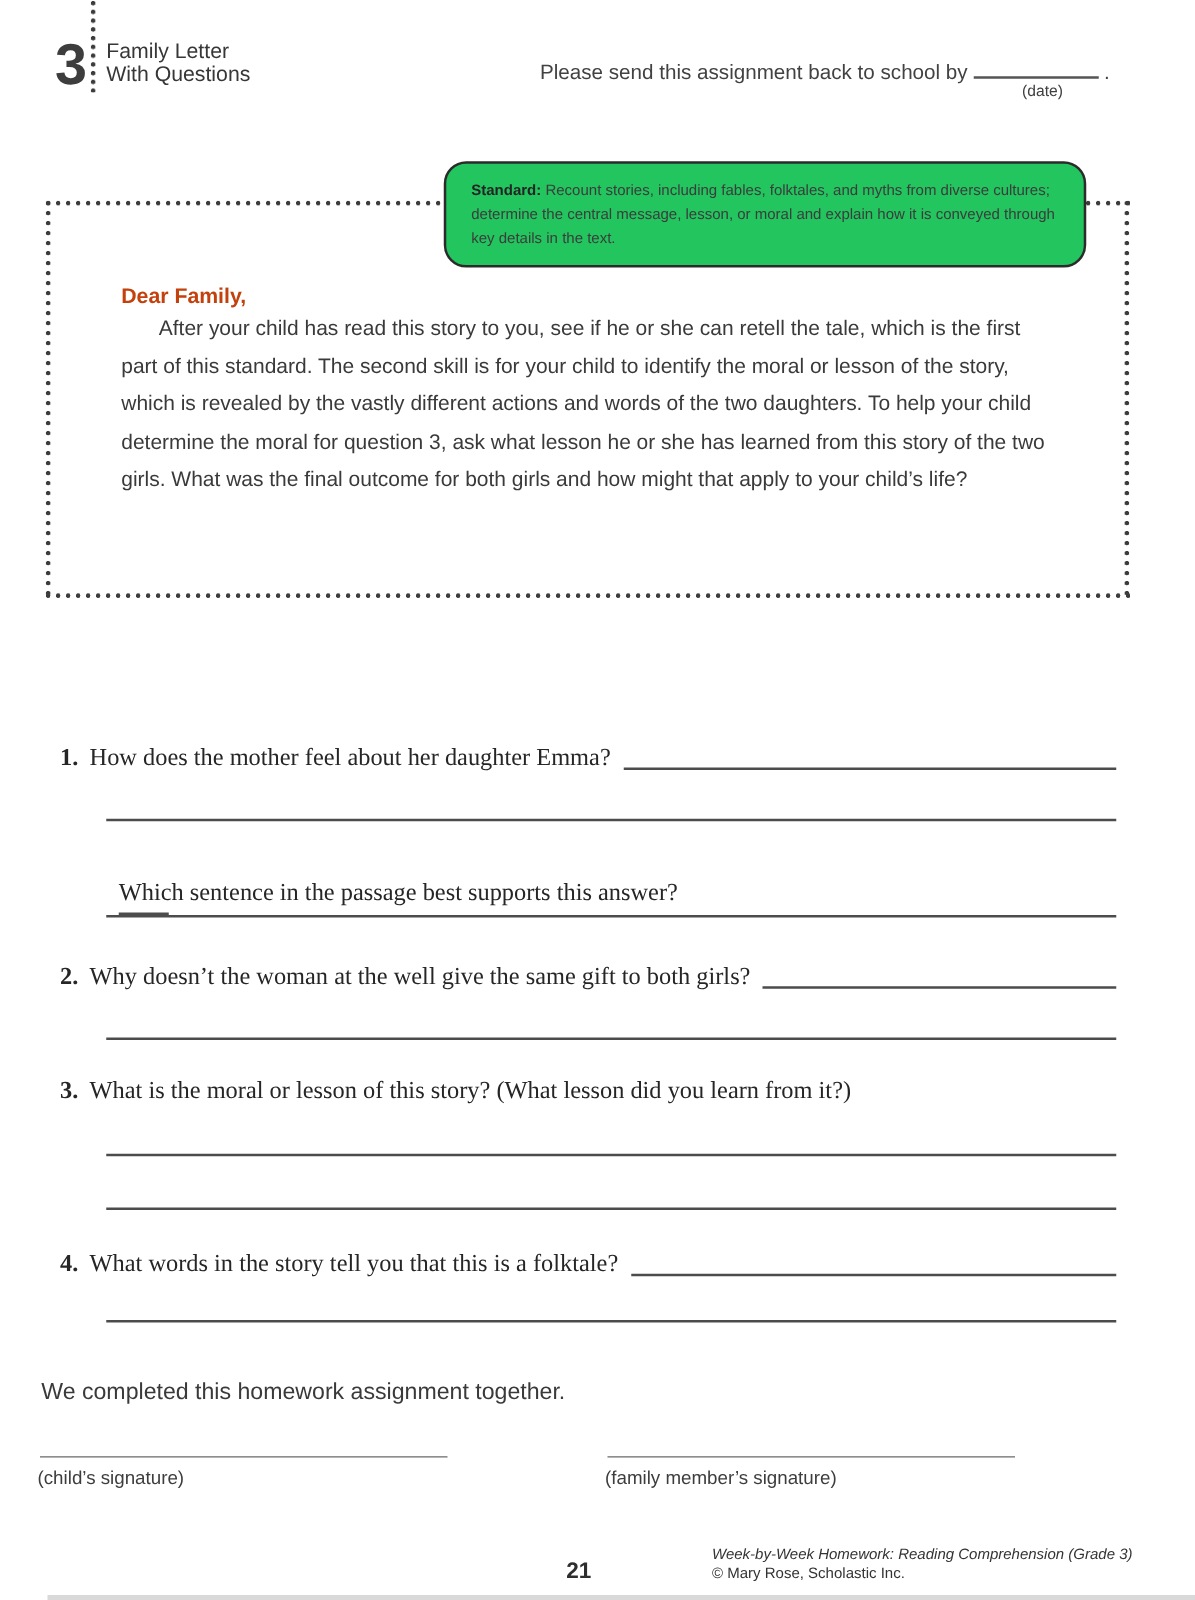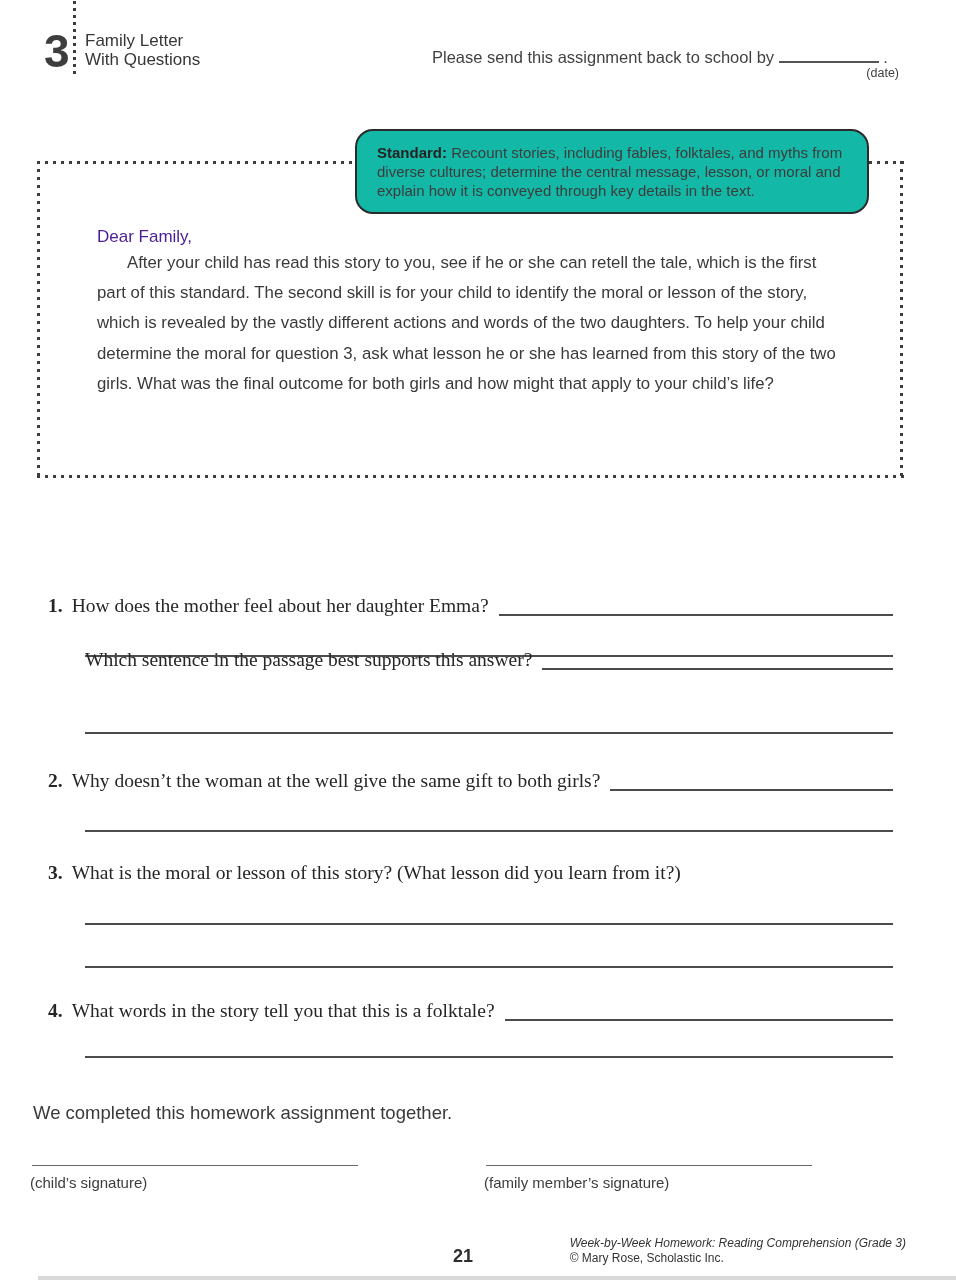--- a/index.html
+++ b/index.html
@@ -15,34 +15,34 @@
   .dots-v { position:absolute; width:5px;
     background-image:radial-gradient(circle at 2.5px 2.5px, #3c3c3c 1.7px, transparent 2px);
     background-size:5px 8px; background-repeat:repeat-y; }
 
   
   .lesson-num { position:absolute; left:44px; top:24px; font-size:46px; font-weight:bold; color:#3d3d3d; letter-spacing:-1px; }
   .header-dots { left:72px; top:0; height:74px; background-size:5px 7px; }
   .lesson-title { position:absolute; left:85px; top:31px; font-size:17px; line-height:19px; color:#373737; }
   .sendback { position:absolute; left:432px; top:48px; font-size:16.5px; color:#424242; white-space:nowrap; }
   .blank-inline { display:inline-block; border-bottom:2px solid #555; height:15px; vertical-align:baseline; }
-  .date-label { position:absolute; left:769px; top:66px; width:130px; text-align:right; font-size:12.5px; color:#3f3f3f; }
+  .date-label { position:absolute; left:769px; top:66px; width:130px; text-align:center; font-size:12.5px; color:#3f3f3f; }
 
   
   .standard-box { position:absolute; left:355px; top:129px; width:514px; z-index:3;
-    background:#14b8a6; border:2.5px solid #2b2b2b; border-radius:18px;
-    padding:12px 14px 12px 20px; font-size:15px; line-height:19px; color:#3c3c3c; }
+    background:#22c55e; border:2.5px solid #2b2b2b; border-radius:18px;
+    padding:12px 14px 12px 20px; font-size:12px; line-height:19px; color:#3c3c3c; }
   .standard-box b { color:#242424; }
 
   
   .letter-top    { left:36px;  top:160px; width:868px; }
   .letter-bottom { left:36px;  top:474px; width:868px; }
   .letter-left   { left:36px;  top:160px; height:319px; }
   .letter-right  { left:899px; top:160px; height:319px; }
-  .salutation { position:absolute; left:97px; top:227px; font-size:17px; color:#4c1d95; }
+  .salutation { position:absolute; left:97px; top:227px; font-size:17px; color:#c2410c;font-weight:bold; }
   .letter-body { position:absolute; left:97px; top:248px; width:742px;
     font-size:16.8px; line-height:30.2px; color:#3a3a3a; text-indent:30px; }
   .instructions { position:absolute; left:40px; top:505px; width:890px;
     font-family:"Liberation Serif", serif; font-weight:bold; font-size:20.5px; line-height:30px; color:#222; }
   .q-row { position:absolute; left:48px; width:845px; display:flex; align-items:baseline;
     font-family:"Liberation Serif", serif; font-size:19.5px; color:#262626; }
   .q-row.indent { left:85px; width:808px; }
   .q-num { font-weight:bold; margin-right:9px; white-space:nowrap; }
   .q-text { white-space:nowrap; }
   .q-fill { flex:1; min-width:40px; margin-left:10px; height:1em; position:relative; top:4px;
@@ -91,21 +91,21 @@
   <div class="salutation">Dear Family,</div>
   <div class="letter-body">After your child has read this story to you, see if he or she can retell the tale, which is the first part of this standard. The second skill is for your child to identify the moral or lesson of the story, which is revealed by the vastly different actions and words of the two daughters. To help your child determine the moral for question 3, ask what lesson he or she has learned from this story of the two girls. What was the final outcome for both girls and how might that apply to your child’s life?</div>
 
 
   <div class="q-row" style="top:592px;">
     <span class="q-num">1.</span>
     <span class="q-text">How does the mother feel about her daughter Emma?</span>
     <span class="q-fill"></span>
   </div>
   <div class="answer-line" style="top:655px;"></div>
-  <div class="q-row indent" style="top:646px;">
+  <div class="q-row indent" style="top:704px;flex-direction:column;">
     <span class="q-text">Which sentence in the passage best supports this answer?</span>
     <span class="q-fill"></span>
   </div>
   <div class="answer-line" style="top:732px;"></div>
 
   <div class="q-row" style="top:767px;">
     <span class="q-num">2.</span>
     <span class="q-text">Why doesn’t the woman at the well give the same gift to both girls?</span>
     <span class="q-fill"></span>
   </div>

